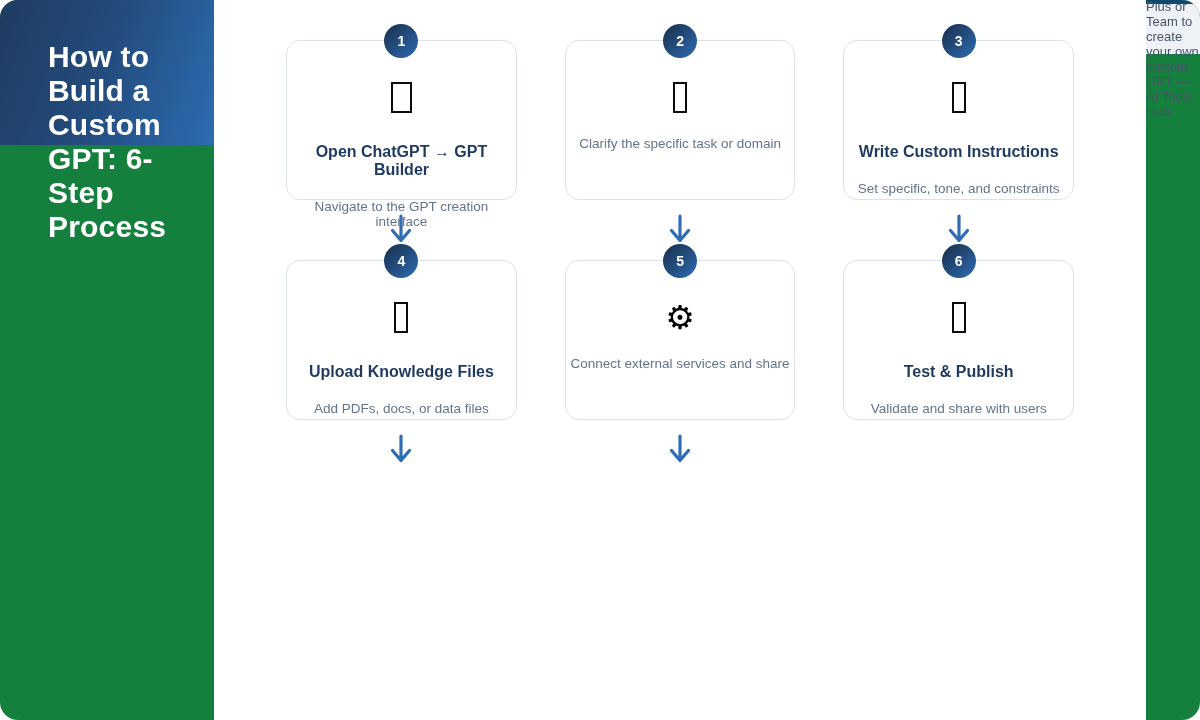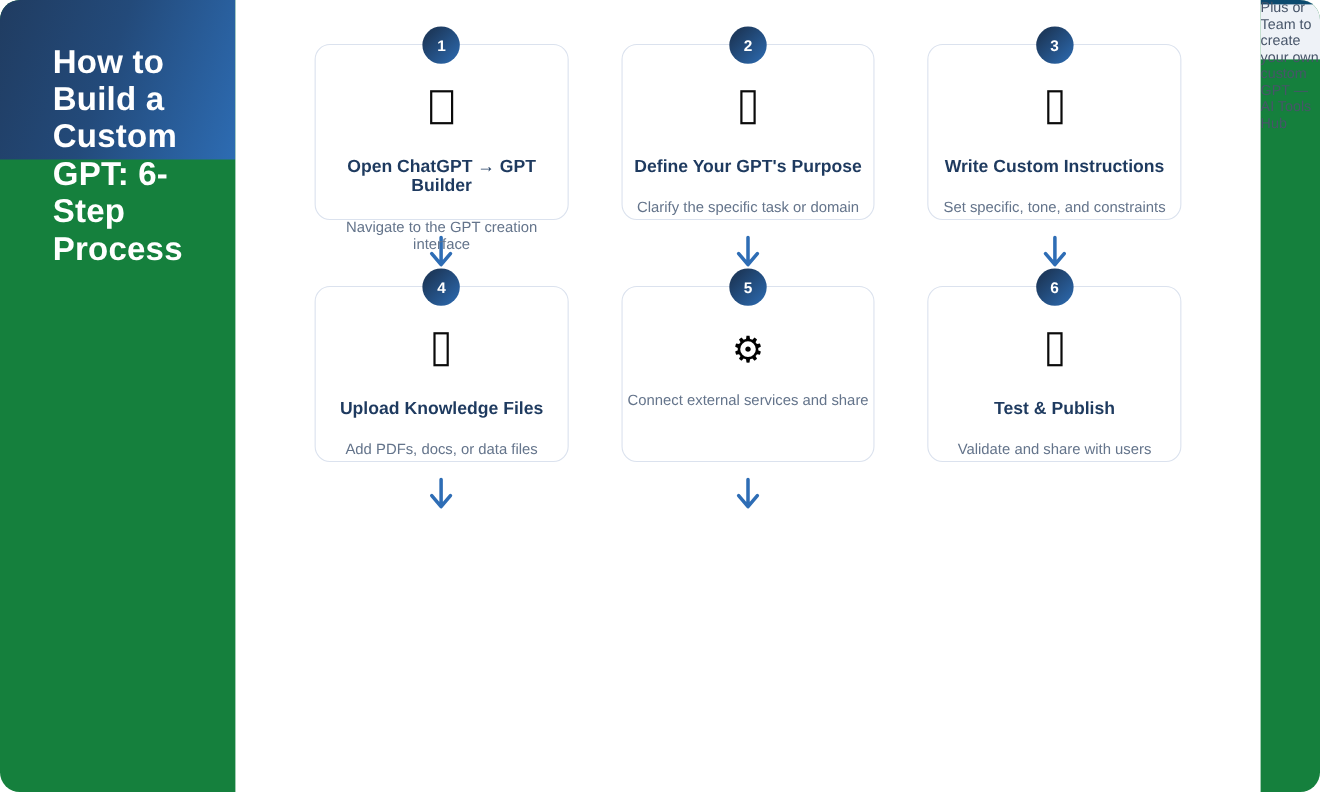--- a/index.html
+++ b/index.html
@@ -143,21 +143,20 @@
             <div class="tofu wide"></div>
           </div>
         <div class="card-title">Open ChatGPT → GPT Builder</div>
         <div class="card-desc">Navigate to the GPT creation interface</div>
       </div>
       <div class="card">
         <div class="badge">2</div>
         <div class="icon-area">
             <div class="tofu"></div>
           </div>
-        <div class="card-title">Define Your GPT's Purpose</div>
         <div class="card-desc">Clarify the specific task or domain</div>
       </div>
       <div class="card">
         <div class="badge">3</div>
         <div class="icon-area">
             <div class="tofu"></div>
           </div>
         <div class="card-title">Write Custom Instructions</div>
         <div class="card-desc">Set specific, tone, and constraints</div>
       </div>

